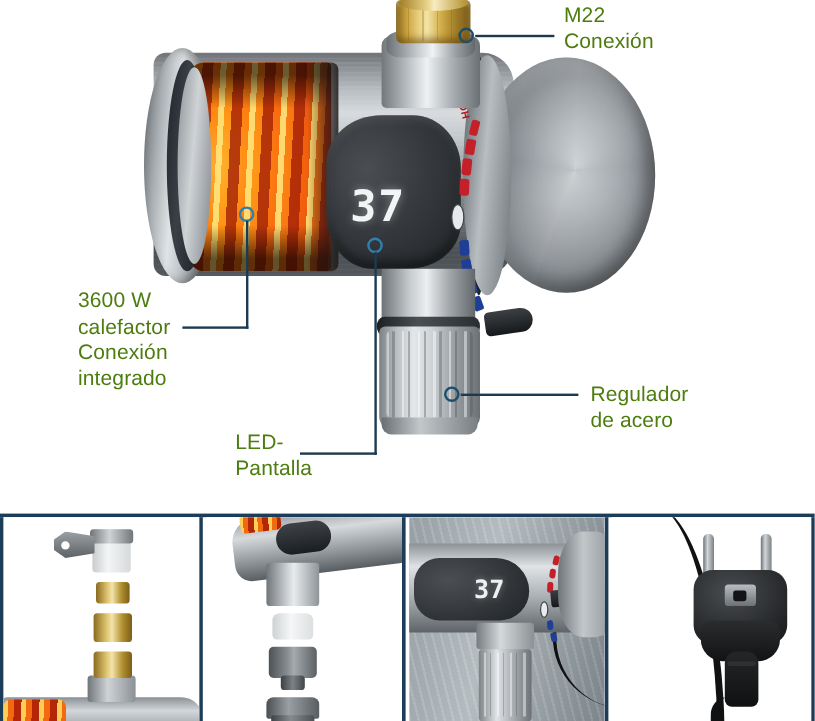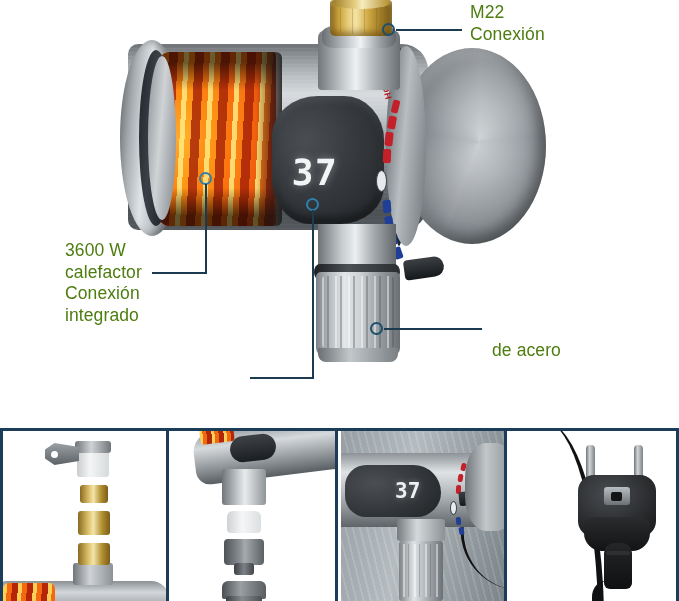--- a/index.html
+++ b/index.html
@@ -469,24 +469,25 @@
     <div class="callout-text c-m22"><span>M22</span><br><span>Conexión</span></div>
 
     <div class="marker on-dark" style="left:199px;top:172px;"></div>
     <div class="lead v" style="left:205px;top:184px;height:90px;"></div>
     <div class="lead h" style="left:152px;top:272px;width:55px;"></div>
     <div class="callout-text c-coil"><span>3600 W</span><br><span>calefactor</span><br><span>Conexión</span><br><span>integrado</span></div>
 
     <div class="marker on-dark" style="left:306px;top:198px;"></div>
     <div class="lead v" style="left:312px;top:210px;height:169px;"></div>
     <div class="lead h" style="left:250px;top:377px;width:64px;"></div>
+    <div class="callout-text c-led"><span>LED-</span><br><span>Pantalla</span></div>
 
     <div class="marker" style="left:370px;top:322px;"></div>
     <div class="lead h" style="left:384px;top:328px;width:98px;"></div>
-    <div class="callout-text c-reg"><br><span>de acero</span></div>
+    <div class="callout-text c-reg"><span>Regulador</span><br><span>de acero</span></div>
   </div>
 
   <div class="strip">
     <div class="strip-top"></div>
 
     <div class="vdiv" style="left:0px;"></div>
     <div class="vdiv" style="left:166px;"></div>
     <div class="vdiv" style="left:335px;"></div>
     <div class="vdiv" style="left:504px;"></div>
     <div class="vdiv" style="left:676px;"></div>

